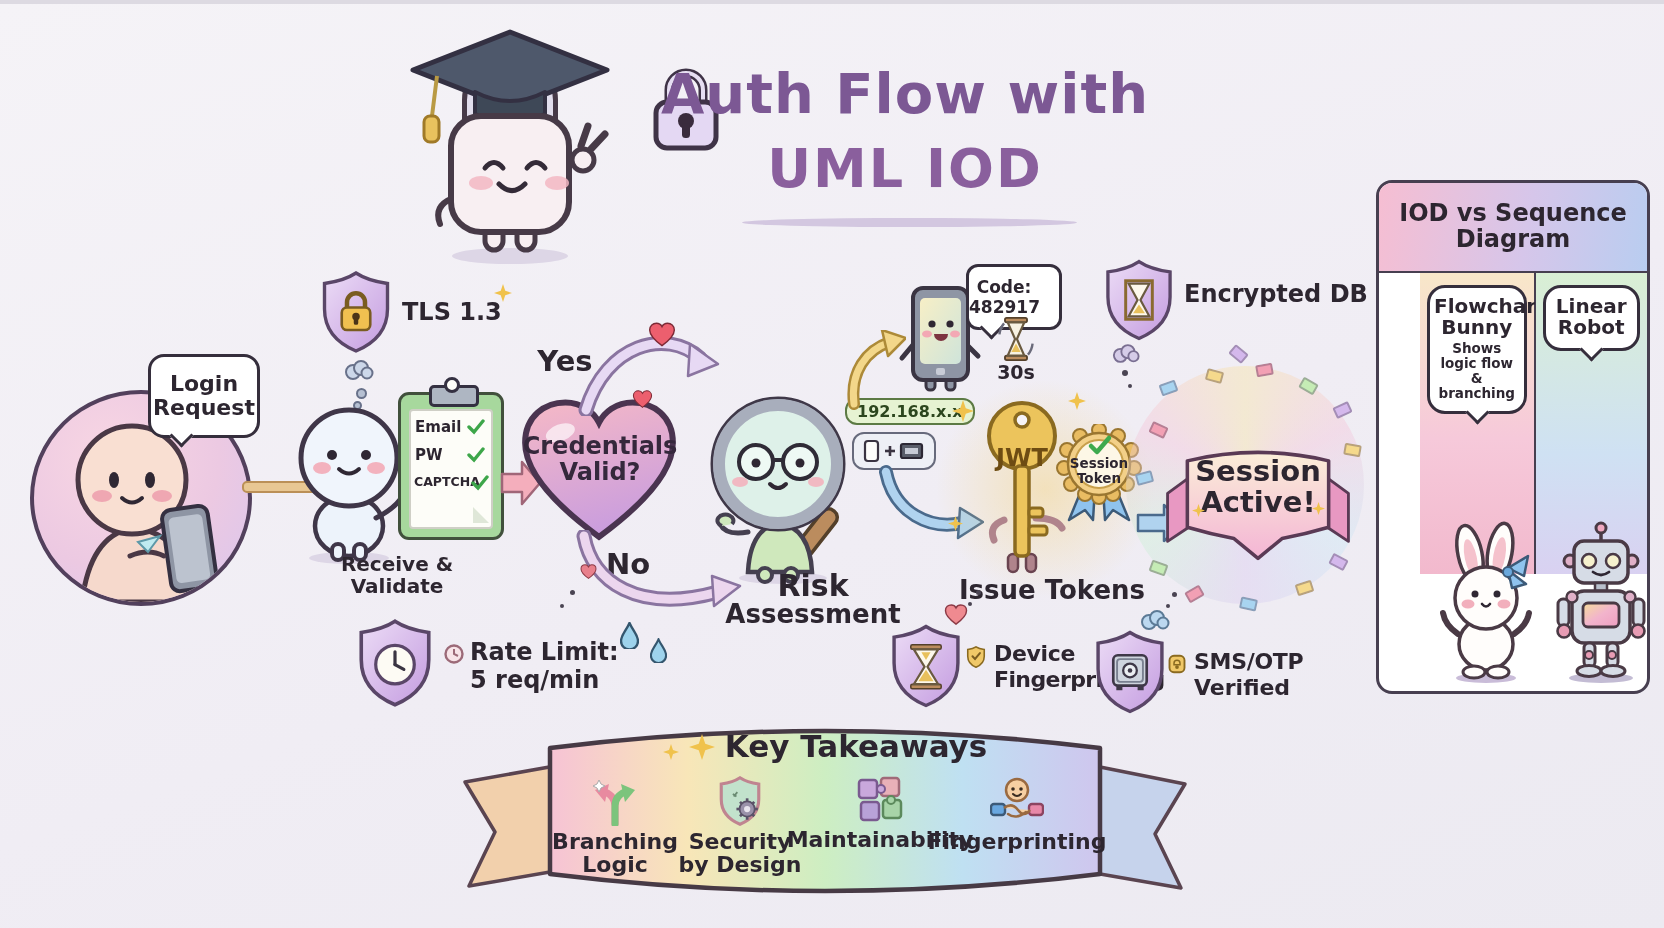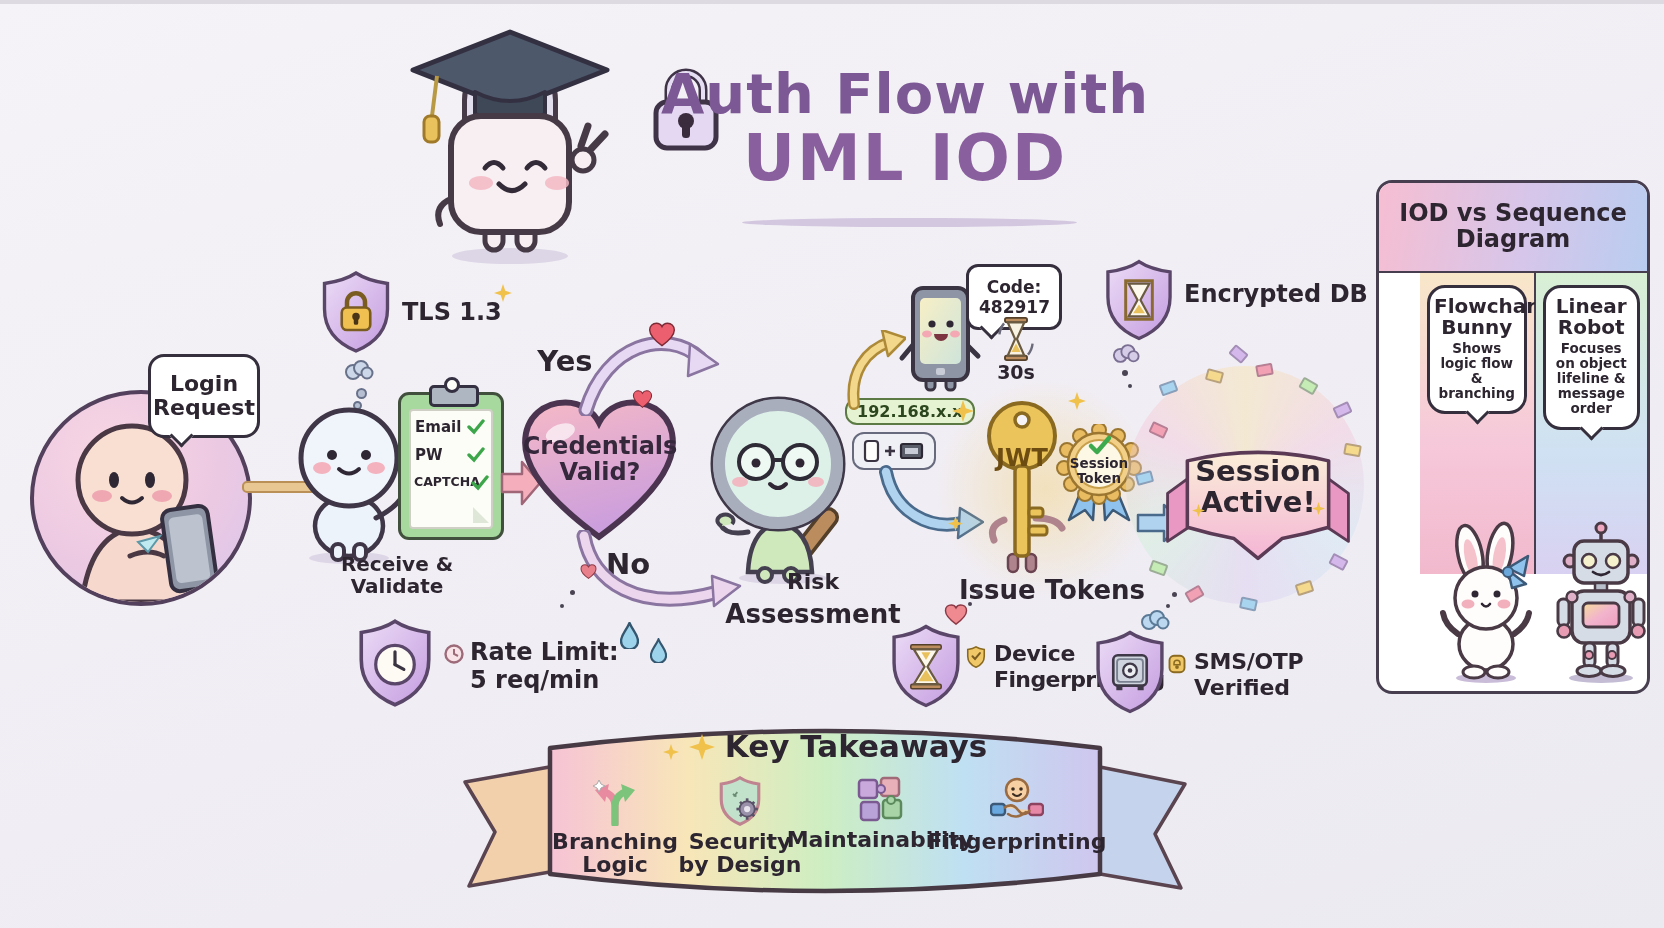--- a/index.html
+++ b/index.html
@@ -5,21 +5,21 @@
   html,body{margin:0;padding:0;background:#dddae2;font-family:"DejaVu Sans",sans-serif;}
   #canvas{position:relative;width:1664px;height:928px;margin:4px auto;overflow:hidden;
           background:linear-gradient(160deg,#f5f3f7 0%,#f0edf4 55%,#eceaf1 100%);}
   .abs{position:absolute;}
   .lbl{position:absolute;font-weight:bold;color:#2d2630;text-align:center;line-height:1.08;}
   .left{text-align:left;}
   .dot{position:absolute;border-radius:50%;background:#b6c0d2;border:2px solid #68718a;}
   .ddot{position:absolute;border-radius:50%;background:#4a4452;}
   .cf{position:absolute;width:13px;height:8px;border:2px solid #55496060;border-radius:2px;}
   .bubble{position:absolute;background:#fff;border:3px solid #352e3c;border-radius:16px;
-          font-weight:bold;color:#2d2630;text-align:center;display:flex;align-items:center;justify-content:center;}
+          font-weight:bold;color:#2d2630;text-align:center;display:flex;align-items:center;}
   .tail{position:absolute;width:14px;height:14px;background:#fff;border-right:3px solid #352e3c;
         border-bottom:3px solid #352e3c;transform:rotate(45deg);}
   .pill{position:absolute;border-radius:12px;font-weight:bold;display:flex;align-items:center;justify-content:center;}
   
   #cmp-panel{position:absolute;left:1376px;top:176px;width:268px;height:508px;border:3px solid #473f50;
              border-radius:16px;overflow:hidden;background:#fff;}
   #cmp-head{height:88px;display:flex;align-items:center;justify-content:center;border-bottom:2.5px solid #473f50;
             background:linear-gradient(100deg,#f6bed2 0%,#d6c6ea 55%,#b9cdf0 100%);}
   #cmp-cols{display:flex;height:301px;padding-left:41px;}
   .cmp-col{width:50%;position:relative;}
@@ -63,21 +63,21 @@
 
   <svg class="abs" style="left:648px;top:56px" width="76" height="92" viewBox="0 0 76 92">
     <path d="M21 46 V30 a17 17 0 0 1 34 0 V46" fill="none" stroke="#3f3347" stroke-width="9"></path>
     <path d="M21 46 V30 a17 17 0 0 1 34 0 V46" fill="none" stroke="#e6def2" stroke-width="4"></path>
     <rect x="8" y="42" width="60" height="46" rx="11" fill="#e4d8f3" stroke="#3f3347" stroke-width="5"></rect>
     <circle cx="38" cy="61" r="8" fill="#3a2b3d"></circle>
     <rect x="34" y="63" width="8" height="15" rx="3.5" fill="#3a2b3d"></rect>
   </svg>
 
   <div class="lbl" style="left:645px;top:60px;width:520px;font-size:56px;color:#7c5894;letter-spacing:1px;">Auth Flow with</div>
-  <div class="lbl" style="left:705px;top:120px;width:400px;font-size:64px;color:#8a5f9d;letter-spacing:2px;">UML IOD</div>
+  <div class="lbl" style="left:705px;top:136px;width:400px;font-size:54px;color:#8a5f9d;letter-spacing:2px;">UML IOD</div>
   <div class="abs" style="left:742px;top:214px;width:335px;height:9px;border-radius:50%;background:#c8b9d8;opacity:.75;"></div>
 
   <div class="abs" style="left:30px;top:386px;width:214px;height:208px;border-radius:50%;border:4px solid #52405c;
               background:radial-gradient(circle at 35% 30%,#f8d6e3 0%,#ecc9e2 55%,#d9c6ee 100%);overflow:hidden;">
     <svg width="214" height="208" viewBox="0 0 214 208">
       <path d="M48 208 Q56 142 98 134 Q152 138 164 208 Z" fill="#f6d9cc" stroke="#4a3845" stroke-width="5"></path>
       <circle cx="98" cy="86" r="54" fill="#f9dfd2" stroke="#4a3845" stroke-width="5"></circle>
       <ellipse cx="80" cy="86" rx="5" ry="8" fill="#2f2733"></ellipse>
       <ellipse cx="116" cy="86" rx="5" ry="8" fill="#2f2733"></ellipse>
       <path d="M88 104 q10 9 20 0" fill="none" stroke="#2f2733" stroke-width="4" stroke-linecap="round"></path>
@@ -229,21 +229,21 @@
     <circle cx="90" cy="84" r="59" fill="#def1e9" stroke="#a8aebc" stroke-width="12"></circle>
     <circle cx="68" cy="82" r="17" fill="#eef9f4" stroke="#2f2b36" stroke-width="4"></circle>
     <circle cx="112" cy="82" r="17" fill="#eef9f4" stroke="#2f2b36" stroke-width="4"></circle>
     <line x1="85" y1="80" x2="95" y2="80" stroke="#2f2b36" stroke-width="4"></line>
     <circle cx="68" cy="83" r="4.5" fill="#2f2733"></circle>
       <circle cx="112" cy="83" r="4.5" fill="#2f2733"></circle>
     <path d="M82 104 q8 8 16 0" fill="none" stroke="#2f2733" stroke-width="4" stroke-linecap="round"></path>
     <ellipse cx="52" cy="102" rx="8" ry="5" fill="#f3b2be" opacity=".9"></ellipse>
       <ellipse cx="128" cy="102" rx="8" ry="5" fill="#f3b2be" opacity=".9"></ellipse>
   </svg>
-  <div class="lbl" style="left:713px;top:566px;width:200px;font-size:22px;">Risk</div>
+  <div class="lbl" style="left:713px;top:566px;width:200px;font-size:30px;">Risk</div>
   <div class="lbl" style="left:713px;top:596px;width:200px;font-size:26px;">Assessment</div>
   <div class="pill" style="left:845px;top:394px;padding:2px 10px;background:#e6f3d2;border:2.5px solid #5c7a44;font-size:16px;color:#2c461e;">192.168.x.x</div>
   <div class="pill" style="left:852px;top:428px;width:80px;height:34px;background:#eef0f6;border:2.5px solid#676a7c;">
     <svg width="62" height="24" viewBox="0 0 62 24">
       <rect x="2" y="2" width="13" height="20" rx="3" fill="#fdfdfb" stroke="#3a3442" stroke-width="2.2"></rect>
       <line x1="22" y1="12" x2="32" y2="12" stroke="#3a3442" stroke-width="2.6"></line>
       <line x1="27" y1="7" x2="27" y2="17" stroke="#3a3442" stroke-width="2.6"></line>
       <rect x="38" y="5" width="21" height="14" rx="2" fill="#5a5e6a" stroke="#2c2834" stroke-width="2.2"></rect>
       <rect x="42" y="9" width="13" height="6" fill="#c8ccd6"></rect>
     </svg>
@@ -472,21 +472,20 @@
           <polygon points="76,50 96,38 92,58" fill="#8fc3ee" stroke="#3c5a78" stroke-width="2.5" stroke-linejoin="round"></polygon>
           <polygon points="76,52 94,66 80,70" fill="#8fc3ee" stroke="#3c5a78" stroke-width="2.5" stroke-linejoin="round"></polygon>
           <circle cx="76" cy="54" r="5" fill="#6aa8dc" stroke="#3c5a78" stroke-width="2"></circle>
           <ellipse cx="42" cy="154" rx="11" ry="6" fill="#fffdfb" stroke="#4a3a45" stroke-width="3"></ellipse>
           <ellipse cx="66" cy="154" rx="11" ry="6" fill="#fffdfb" stroke="#4a3a45" stroke-width="3"></ellipse>
         </svg>
       </div>
       <div class="cmp-col" id="cmp-col-seq">
         <div class="cmp-bubble">
           <div class="t">Linear Robot</div>
-          <div class="d">Focuses on object lifeline &amp; message order</div>
           <span class="tail" style="left:calc(50% - 8px);bottom:-10px;"></span>
         </div>
         <svg class="abs" style="left:12px;top:248px" width="106" height="162" viewBox="0 0 106 162">
           <ellipse cx="53" cy="157" rx="32" ry="5" fill="#c3bcd4"></ellipse>
           <line x1="53" y1="20" x2="53" y2="8" stroke="#4a3a45" stroke-width="3.5"></line>
           <circle cx="53" cy="7" r="5" fill="#f0a8c0" stroke="#4a3a45" stroke-width="3"></circle>
           <circle cx="22" cy="40" r="6" fill="#e0b0c8" stroke="#4a3a45" stroke-width="3"></circle>
           <circle cx="84" cy="40" r="6" fill="#e0b0c8" stroke="#4a3a45" stroke-width="3"></circle>
           <rect x="26" y="20" width="54" height="42" rx="10" fill="#d6dce6" stroke="#4a3a45" stroke-width="3.5"></rect>
           <circle cx="41" cy="40" r="7" fill="#f6f1cd" stroke="#4a3a45" stroke-width="2.5"></circle>

